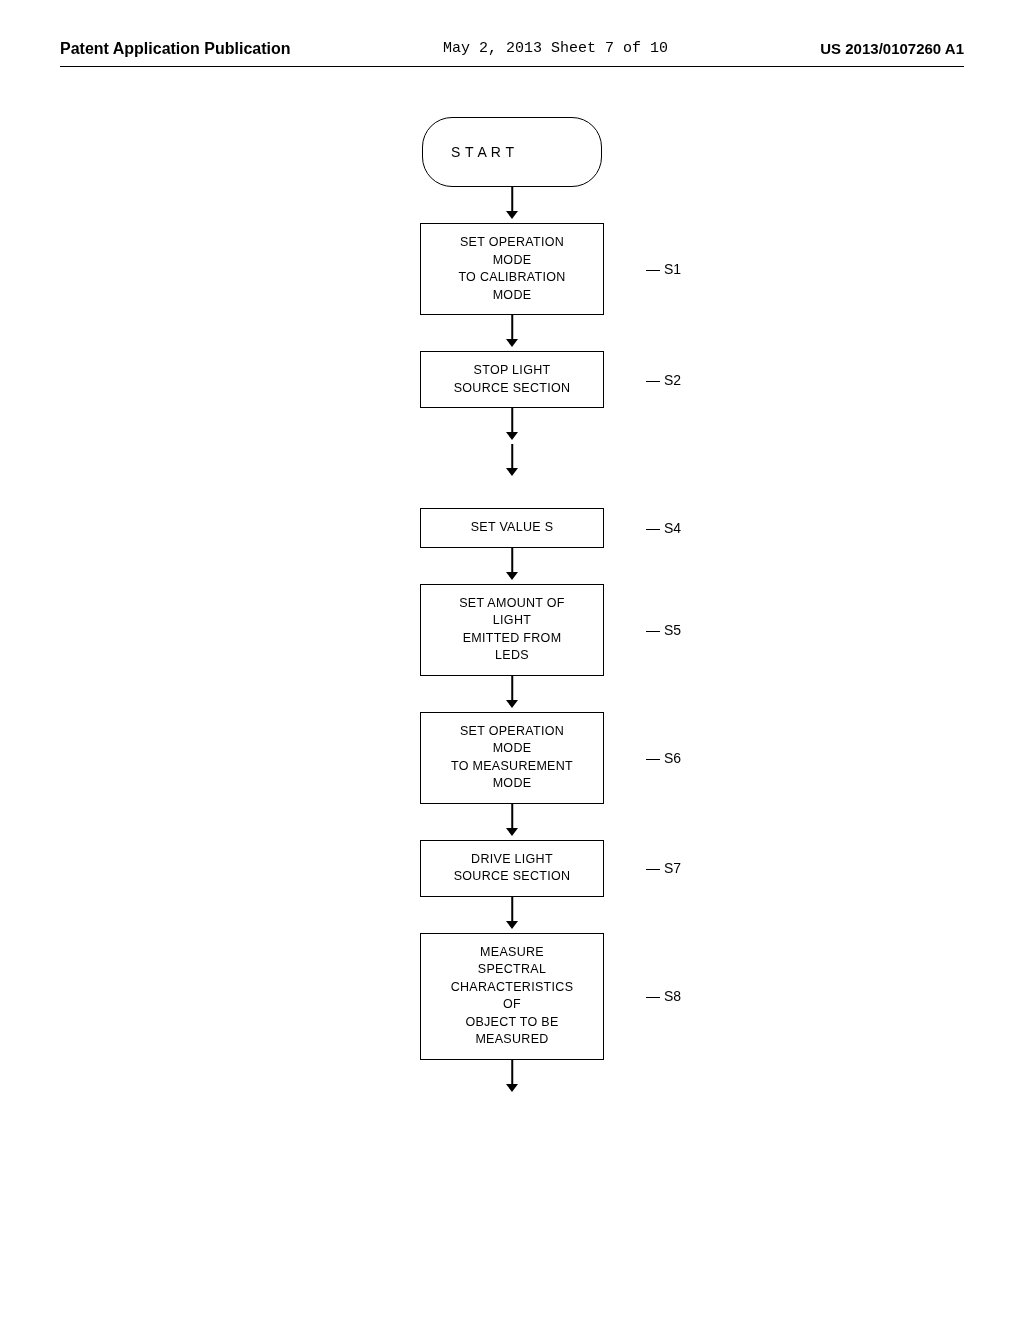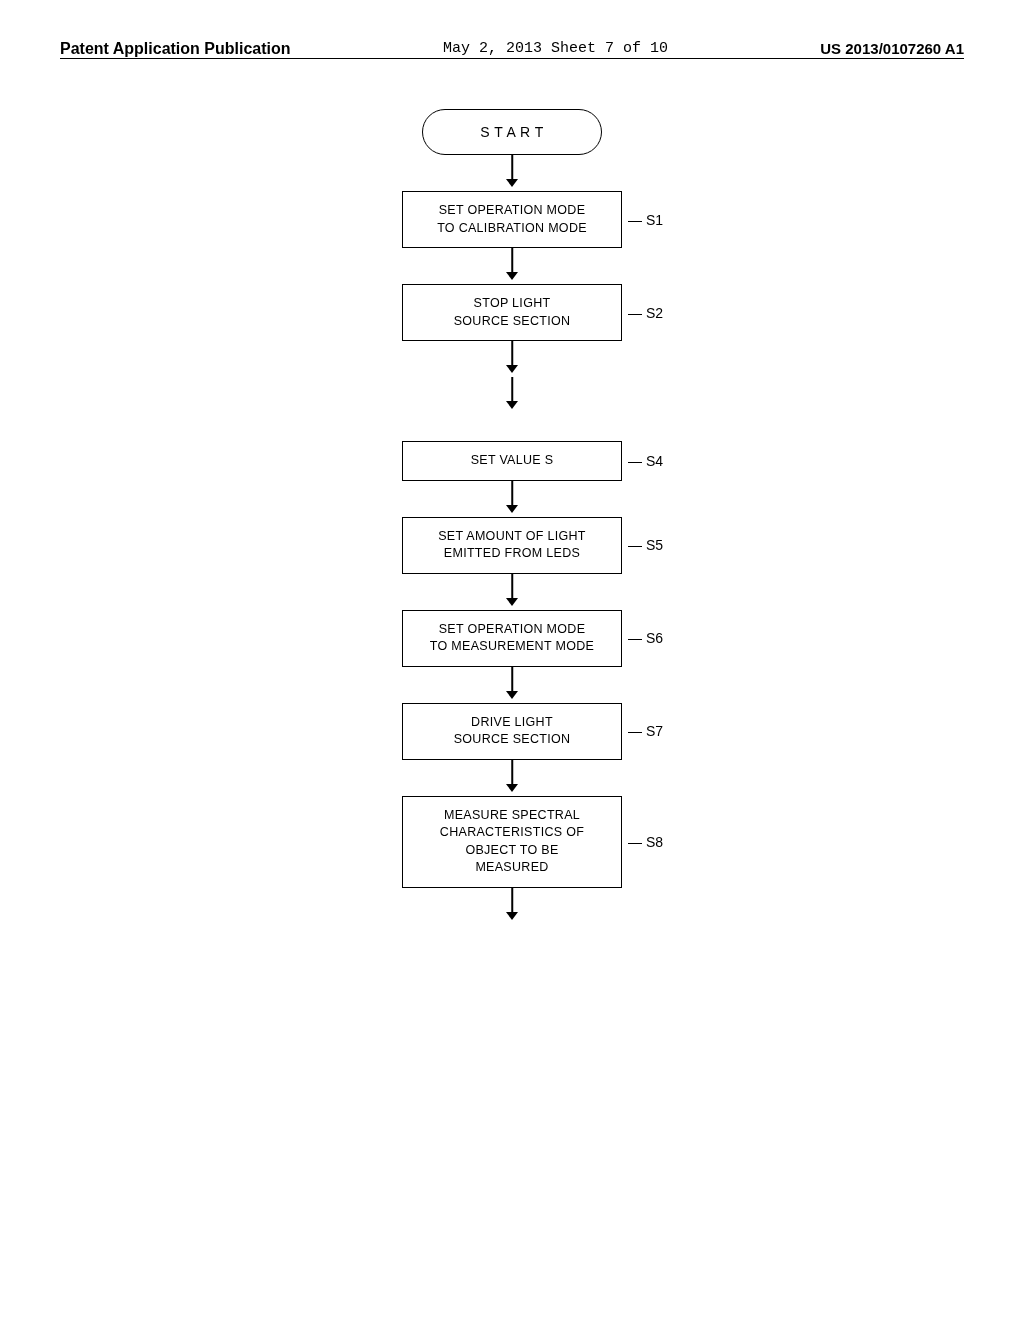--- a/index.html
+++ b/index.html
@@ -17,20 +17,21 @@
       padding: 40px 60px;
       position: relative;
     }
 
     
     .header {
       display: flex;
       justify-content: space-between;
       align-items: flex-start;
       border-bottom: 1px solid #000;
+      padding-bottom: 8px;
       margin-bottom: 16px;
     }
     .header-left {
       font-size: 16px;
       font-weight: bold;
       font-family: Arial, sans-serif;
     }
     .header-center {
       font-size: 15px;
       font-family: Liberation Mono, monospace;
@@ -88,38 +89,37 @@
       height: 0;
       border-left: 6px solid transparent;
       border-right: 6px solid transparent;
       border-top: 8px solid #000;
     }
 
     
     .box-rounded {
       border: 1.5px solid #000;
       border-radius: 30px;
-      padding: 14px 28px;
+      padding: 26px 28px;
       font-size: 14px;
       font-family: Arial, sans-serif;
       font-weight: normal;
-      text-align: center;
       width: 180px;
       letter-spacing: 0.5px;
     }
 
     .box-rect {
       border: 1.5px solid #000;
       border-radius: 0;
       padding: 10px 26px;
       font-size: 12.5px;
       font-family: Arial, sans-serif;
       font-weight: normal;
       text-align: center;
-      width: 220px;
+      width: 184px;
       line-height: 1.4;
       letter-spacing: 0.3px;
     }
 
     .step-label {
       font-size: 14px;
       font-family: Arial, sans-serif;
       margin-left: 14px;
       position: absolute;
       left: 212px;

